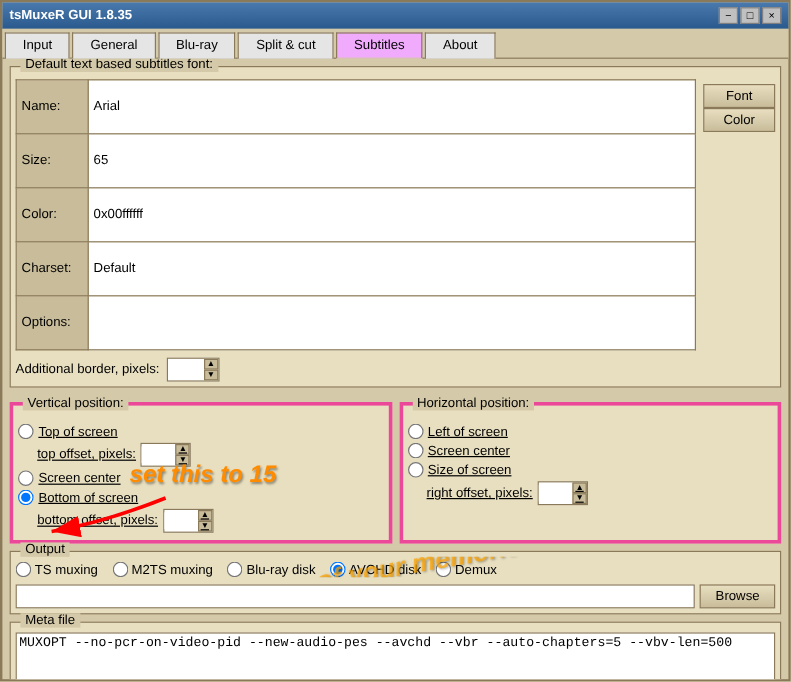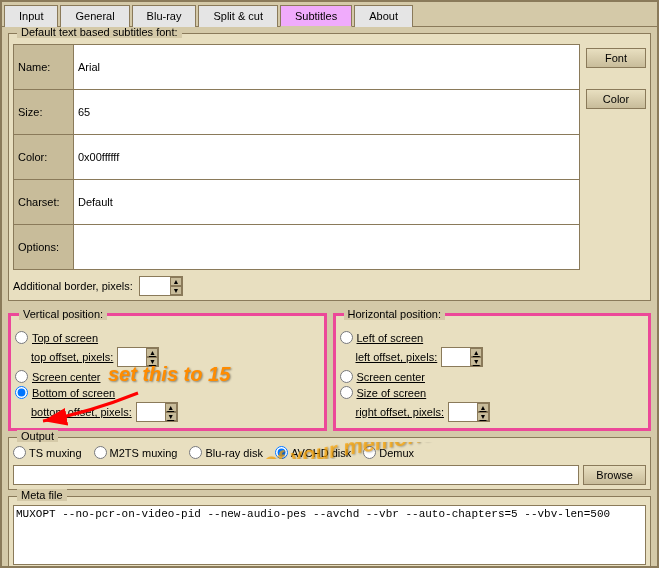--- a/index.html
+++ b/index.html
@@ -110,21 +110,21 @@
       background: #c8bc9a;
       width: 60px;
     }
     .font-table td:last-child {
       background: white;
       min-width: 140px;
     }
     .font-buttons {
       display: flex;
       flex-direction: column;
-      gap: 21px;
+      gap: 0;
       justify-content: flex-start;
       padding-top: 4px;
     }
     .btn {
       padding: 3px 12px;
       background: linear-gradient(to bottom, #e8dfc0, #c8bc9a);
       border: 1px solid #8a7a5a;
       cursor: pointer;
       font-size: 11px;
       min-width: 60px;
@@ -307,20 +307,28 @@
       padding: 2px;
       margin-top: 4px;
       font-family: 'Courier New', monospace;
     }
   </style>
 </head>
 <body>
 
 <div class="window">
 
+  <div class="title-bar">
+    <span class="title-bar-text">tsMuxeR GUI 1.8.35</span>
+    <div class="title-bar-buttons">
+      <div class="title-btn">−</div>
+      <div class="title-btn">□</div>
+      <div class="title-btn">×</div>
+    </div>
+  </div>
 
   <div class="menu-bar">
     <div class="tab">Input</div>
     <div class="tab">General</div>
     <div class="tab">Blu-ray</div>
     <div class="tab">Split &amp; cut</div>
     <div class="tab active">Subtitles</div>
     <div class="tab">About</div>
   </div>
 
@@ -424,30 +432,20 @@
           </div>
         </div>
 
         <div class="position-group">
           <span class="position-group-title">Horizontal position:</span>
           <div style="padding-top:8px;">
             <div class="radio-row">
               <input type="radio" name="hpos" style="">
               <span>Left of screen</span>
             </div>
-            <div class="offset-row">
-              <span>left offset, pixels:</span>
-              <div class="spinner-input">
-                <input type="text" style="width: 28px;">
-                <div class="spinner-btns">
-                  <div class="spinner-btn">▲</div>
-                  <div class="spinner-btn">▼</div>
-                </div>
-              </div>
-            </div>
             <div class="radio-row">
               <input type="radio" name="hpos" style="">
               <span>Screen center</span>
             </div>
             <div class="radio-row">
               <input type="radio" name="hpos" style="">
               <span>Size of screen</span>
             </div>
             <div class="offset-row">
               <span>right offset, pixels:</span>

